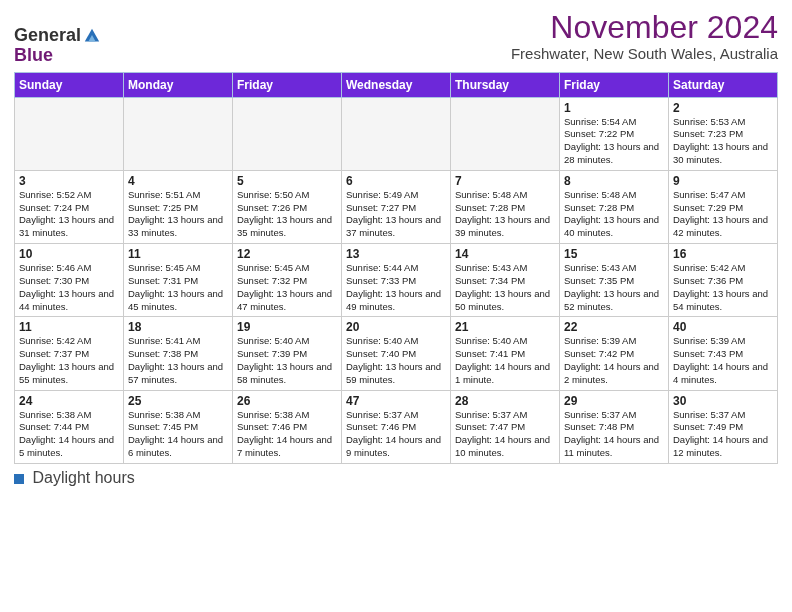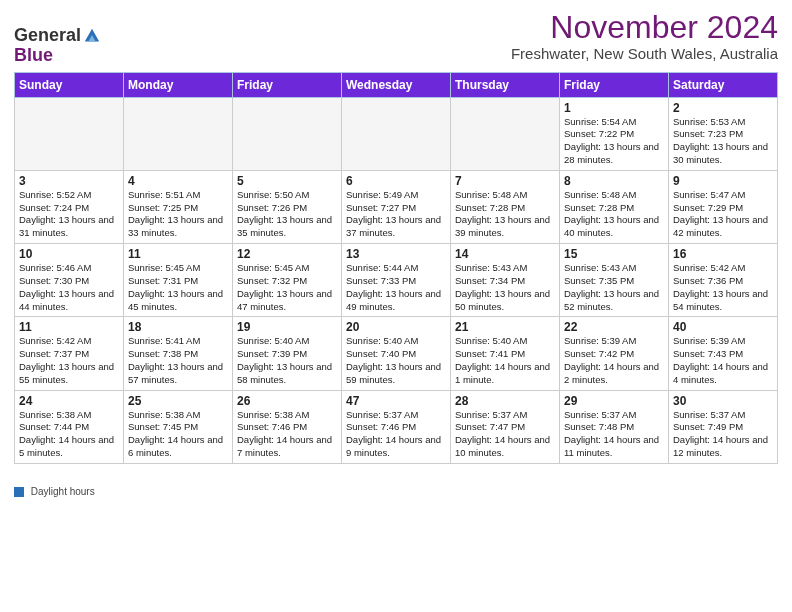--- a/index.html
+++ b/index.html
@@ -83,22 +83,22 @@
       font-weight: bold;
       display: block;
       margin-bottom: 1px;
     }
     .calendar td .day-info {
       font-size: 9.5px;
       line-height: 1.35;
       color: #222;
     }
     .legend {
-      margin-top: 22px;
-      font-size: 10px;
+      margin-top: 5px;
+      font-size: 16px;
       color: #444;
     }
     .legend-dot {
       display: inline-block;
       width: 10px;
       height: 10px;
       background: #2970b8;
       margin-right: 4px;
       vertical-align: middle;
     }

